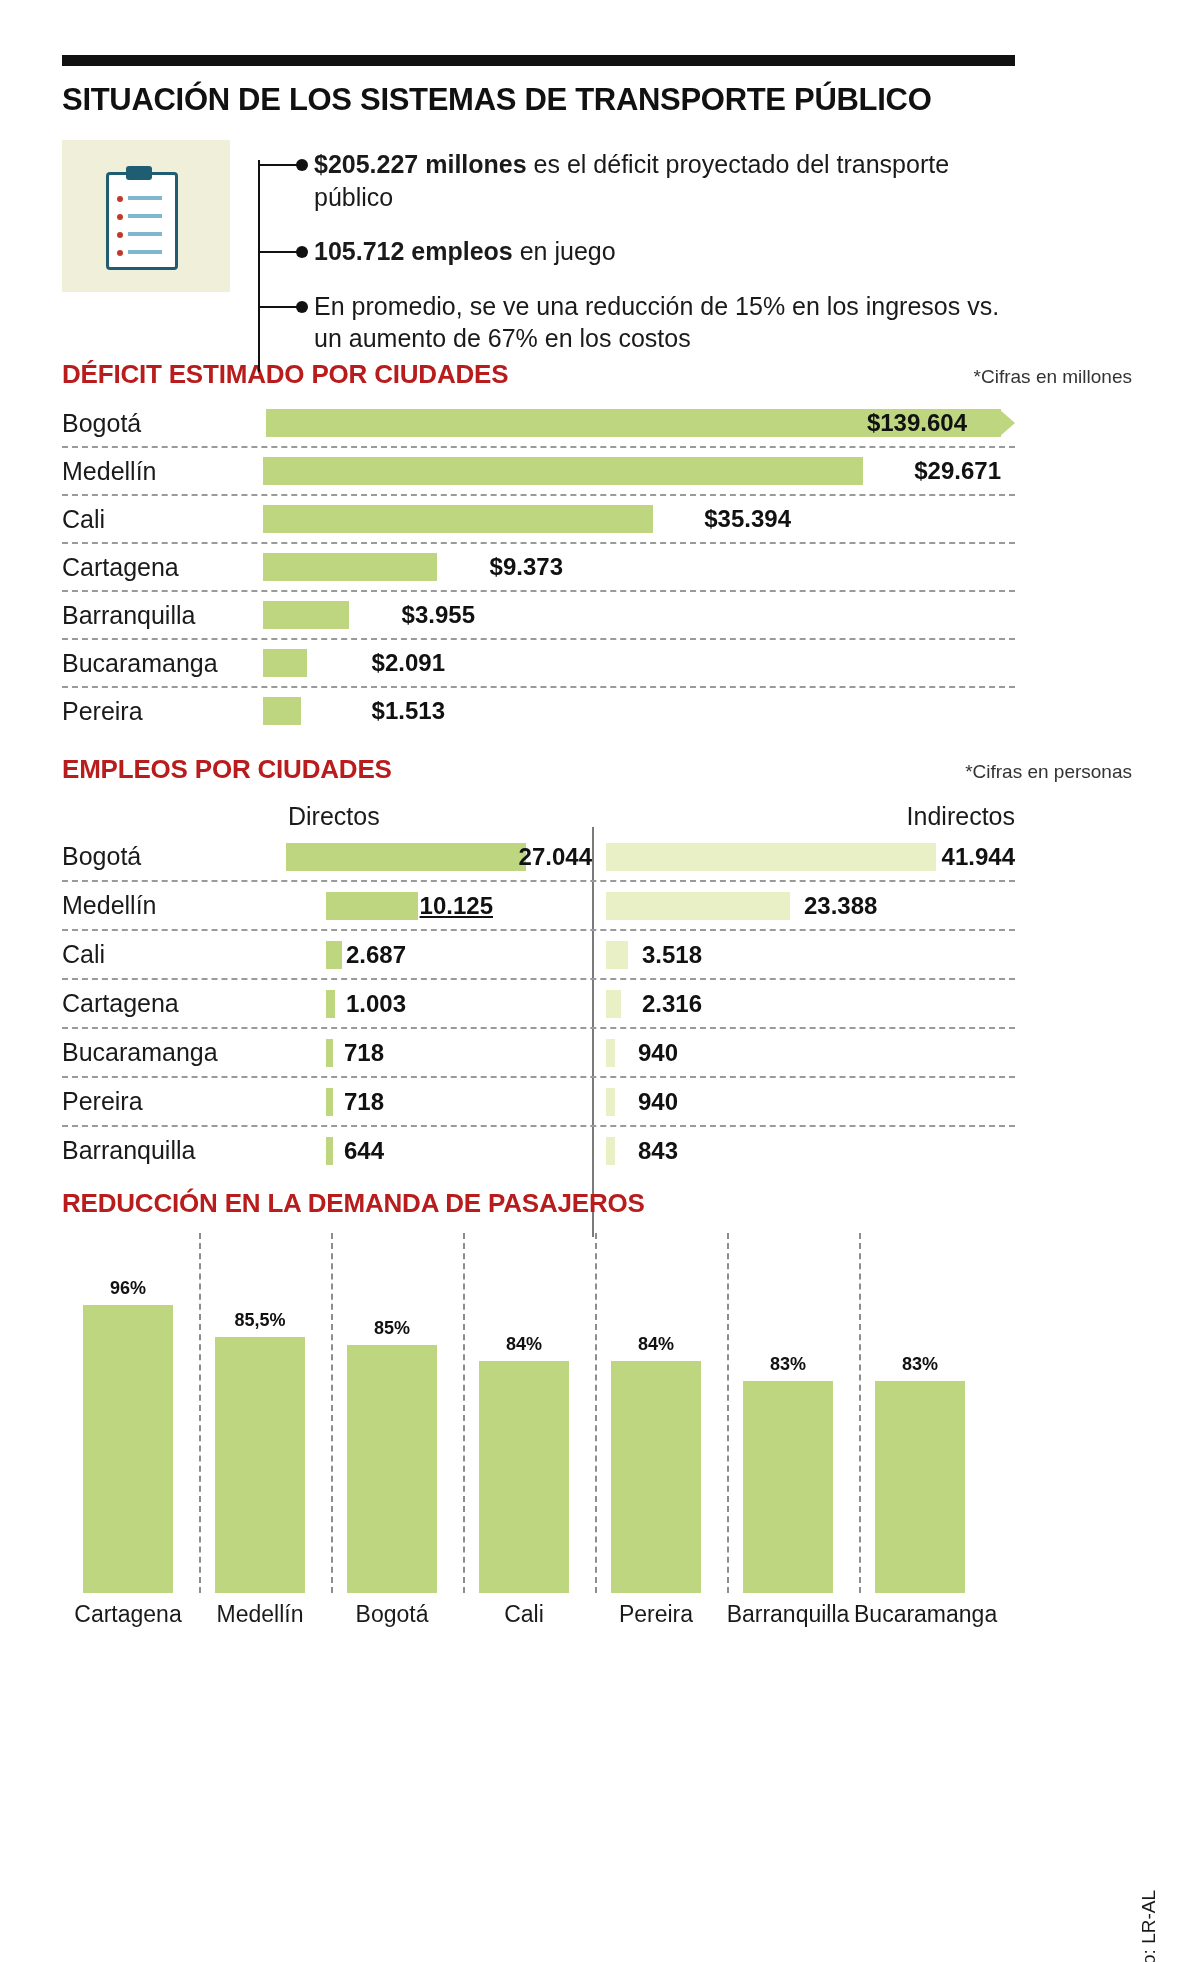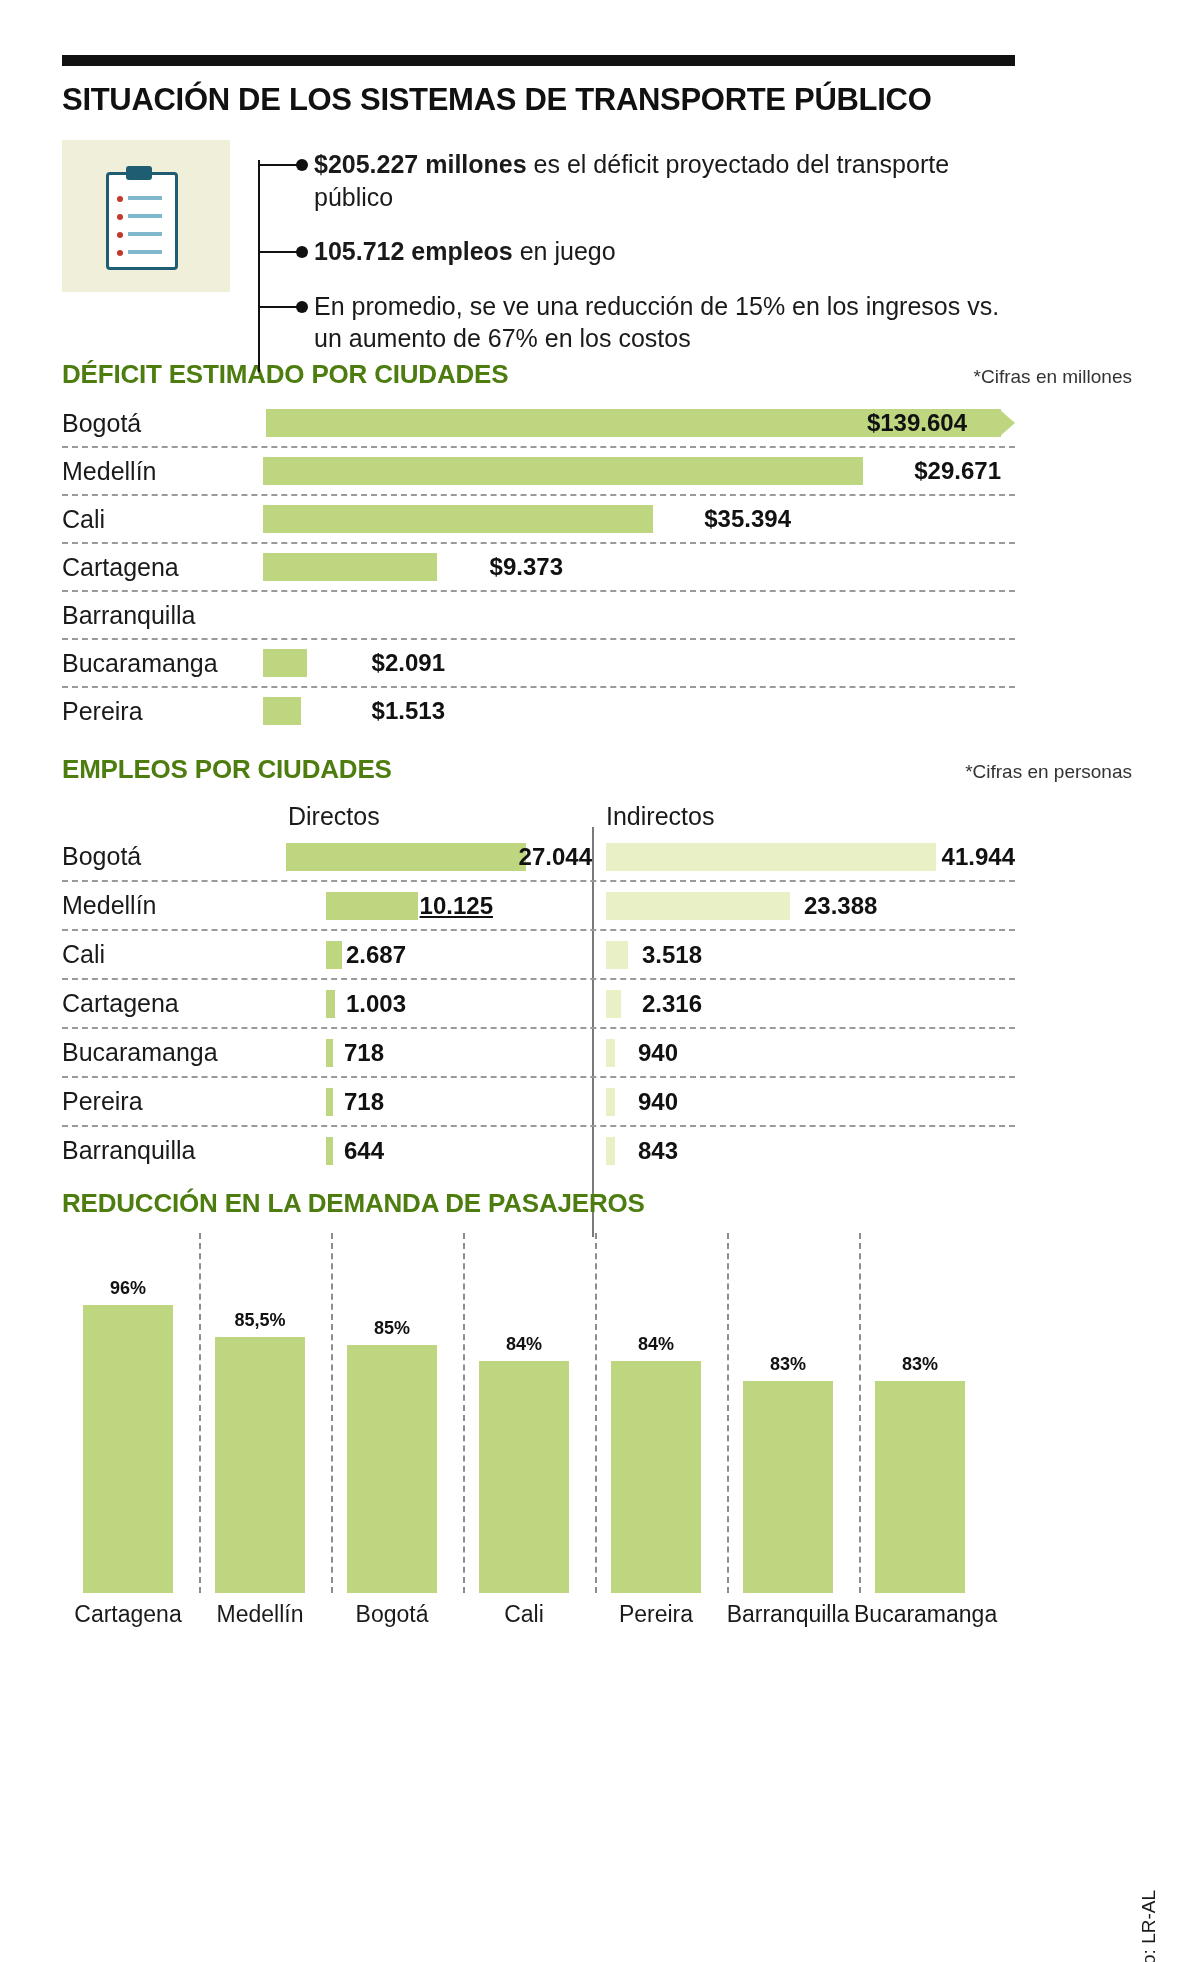--- a/index.html
+++ b/index.html
@@ -146,21 +146,21 @@
   .section-head {
     display: flex;
     align-items: baseline;
     justify-content: space-between;
     margin-top: 8px;
   }
   .section-title {
     font-size: 26px;
     font-weight: bold;
     letter-spacing: -0.2px;
-    color: #4d7c0f;
+    color: #b91c1c;
   }
   .section-note {
     font-size: 19px;
     color: #333333;
     padding-right: 4px;
   }
 
   
   .deficit {
     margin-top: 10px;
@@ -218,21 +218,21 @@
   .empleos { margin-top: 12px; width: 953px; position: relative; }
   .emp-subhead {
     display: flex;
     font-size: 25px;
     height: 34px;
     align-items: flex-end;
     margin-bottom: 2px;
   }
   .emp-subhead .s1 { width: 168px; flex: 0 0 168px; }
   .emp-subhead .s2 { flex: 0 0 362px; padding-left: 58px; box-sizing: border-box; }
-  .emp-subhead .s3 { flex: 1; padding-left: 14px; box-sizing: border-box; }
+  .emp-subhead .s3 { flex: 1; padding-left: 14px; box-sizing: border-box; text-align: right; }
   .erow {
     position: relative;
     height: 47px;
     display: flex;
     align-items: center;
     border-bottom: 2px dashed #9a9a9a;
   }
   .erow:last-child { border-bottom: none; }
   .elabel {
     width: 168px;
@@ -410,20 +410,24 @@
       </div>
       <div class="drow">
         <div class="dlabel">Cartagena</div>
         <div class="dbarwrap">
           <div class="dbar" style="width:174px; right:578px;"></div>
           <div class="dval" style="right:452px;">$9.373</div>
         </div>
       </div>
       <div class="drow">
         <div class="dlabel">Barranquilla</div>
+        <div class="dbarwrap">
+          <div class="dbar" style="width:86px; right:666px;"></div>
+          <div class="dval" style="right:540px;">$3.955</div>
+        </div>
       </div>
       <div class="drow">
         <div class="dlabel">Bucaramanga</div>
         <div class="dbarwrap">
           <div class="dbar" style="width:44px; right:708px;"></div>
           <div class="dval" style="right:570px;margin-left:12px;">$2.091</div>
         </div>
       </div>
       <div class="drow">
         <div class="dlabel">Pereira</div>

